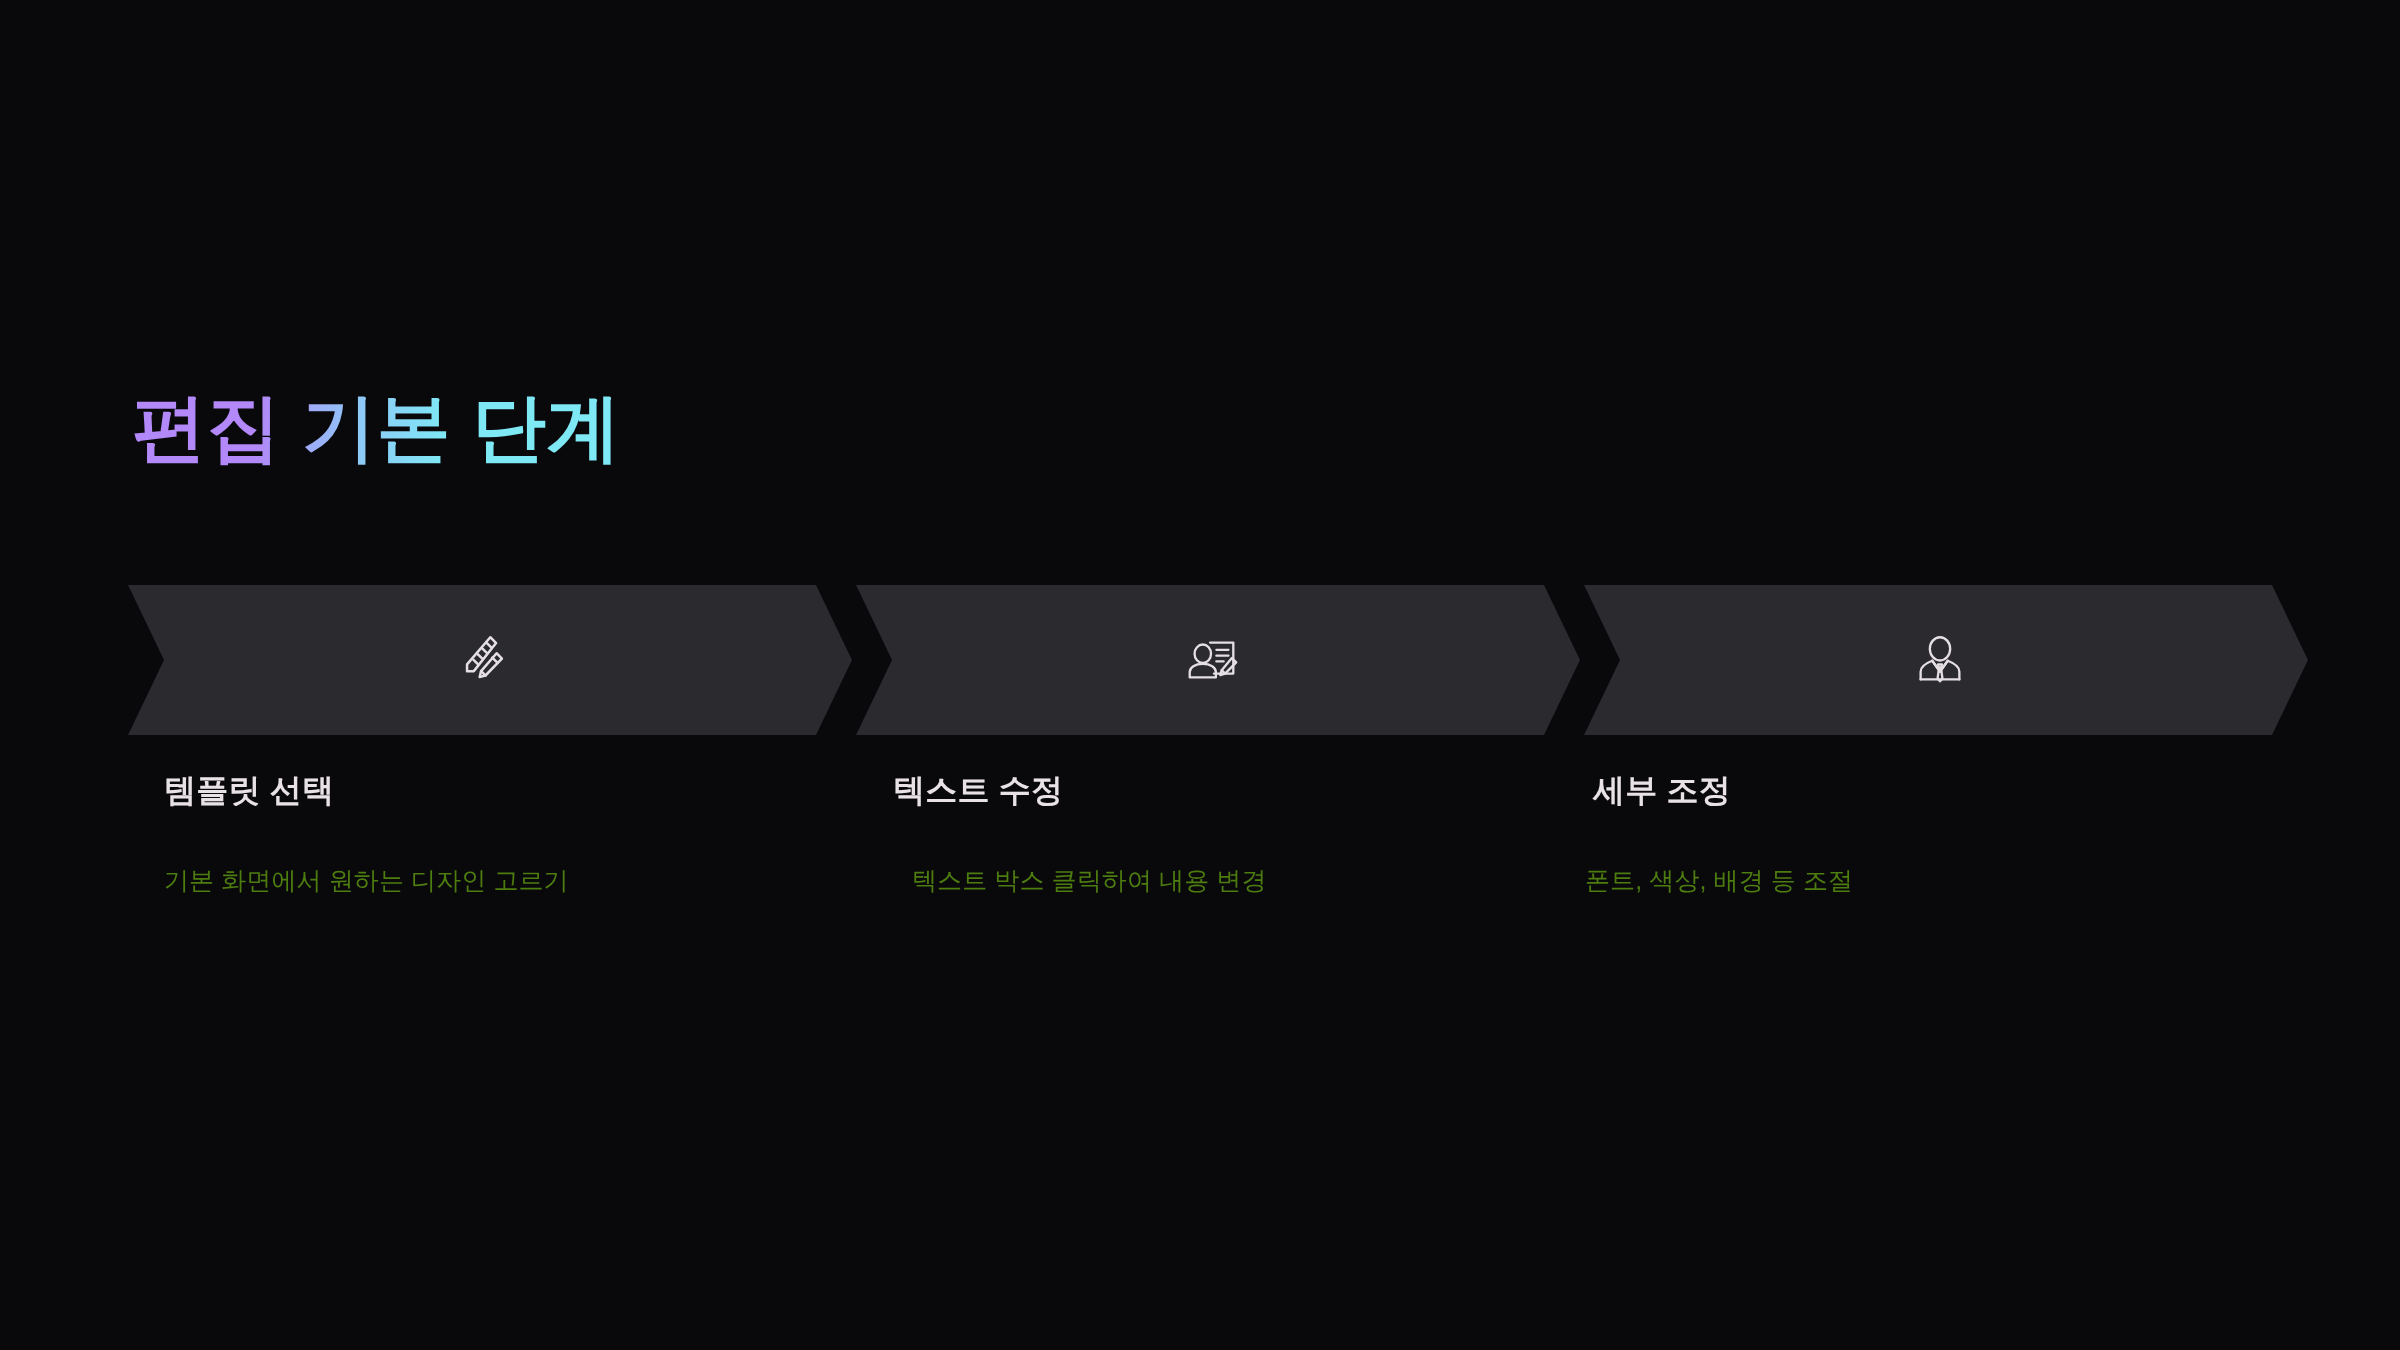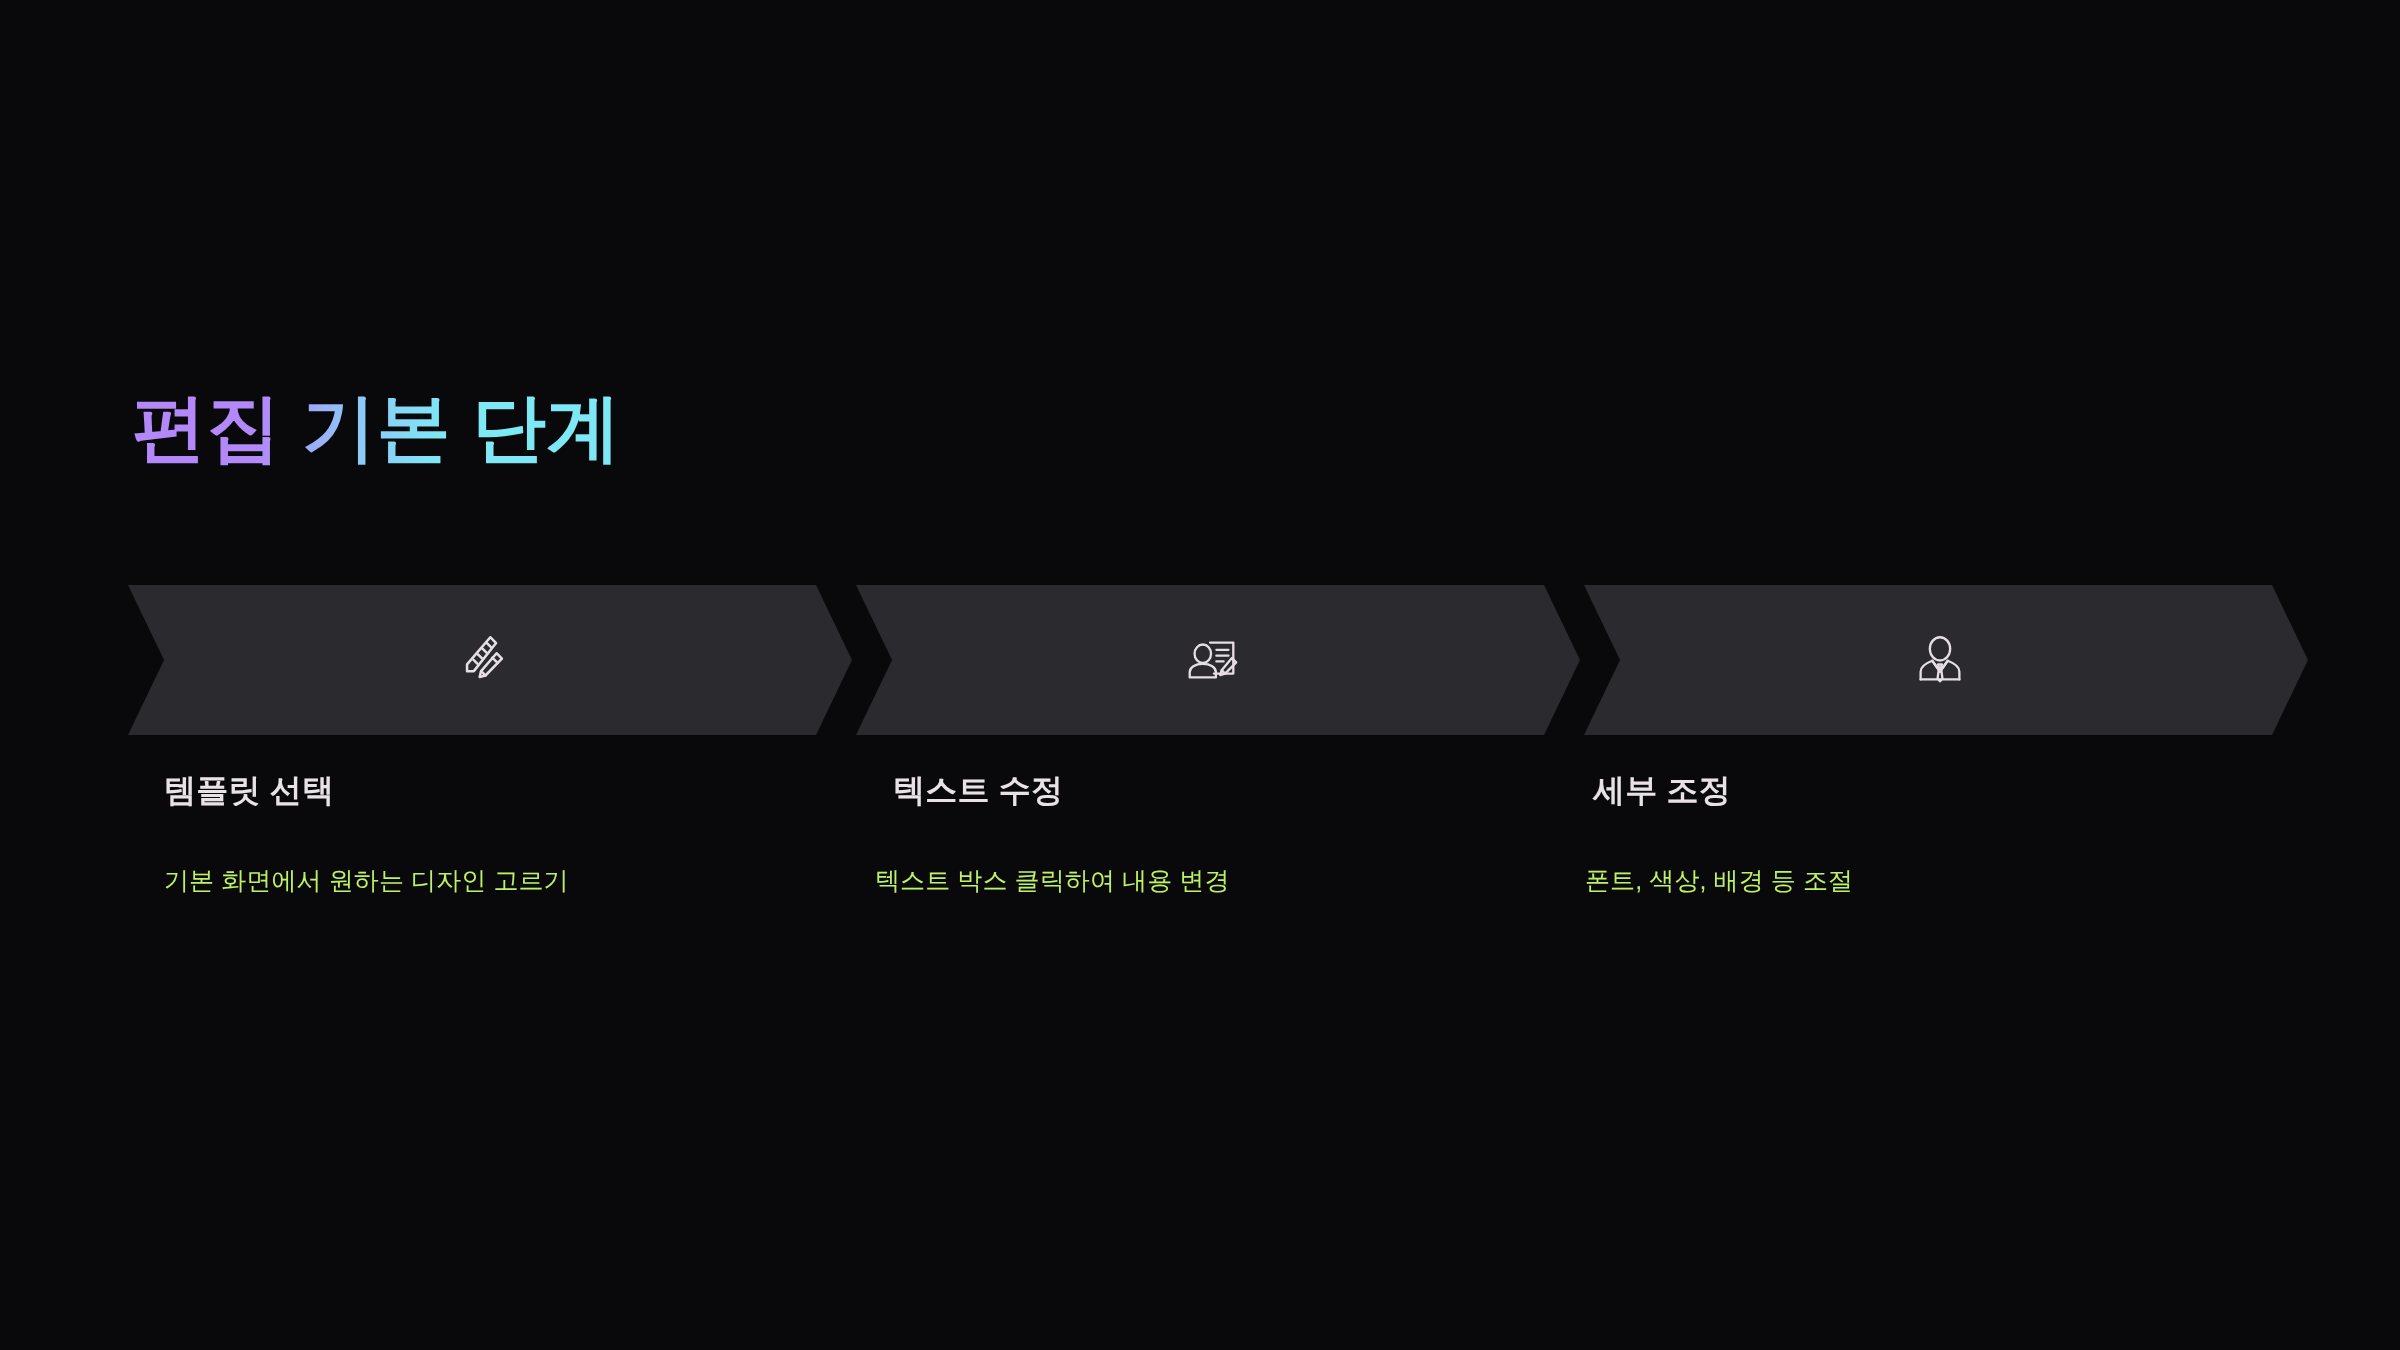--- a/index.html
+++ b/index.html
@@ -84,21 +84,21 @@
     color: #e8e2e6;
     line-height: 1.25;
     letter-spacing: 0.2px;
     white-space: nowrap;
   }
   .step-desc {
     position: absolute;
     top: 864px;
     font-size: 25px;
     font-weight: 400;
-    color: #bef264;
+    color: #4d7c0f;
     line-height: 1.35;
     letter-spacing: 0.1px;
     white-space: nowrap;
   }
 </style>
 </head>
 <body>
 
 <div class="slide">
 
@@ -162,18 +162,18 @@
         </svg>
       </span>
     </div>
 
   </div>
 
   <div class="step-heading t1" style="left:164px;text-align:center;">템플릿 선택</div>
   <div class="step-desc t1" style="left:164px;">기본 화면에서 원하는 디자인 고르기</div>
 
   <div class="step-heading t2" style="left:893px;">텍스트 수정</div>
-  <div class="step-desc t2" style="left:875px;">텍스트 박스 클릭하여 내용 변경</div>
+  <div class="step-desc t2" style="left:912px;">텍스트 박스 클릭하여 내용 변경</div>
 
   <div class="step-heading t3" style="left:1593px;">세부 조정</div>
   <div class="step-desc t3" style="left:1585px;">폰트, 색상, 배경 등 조절</div>
 
 </div>
 
 </body></html>

